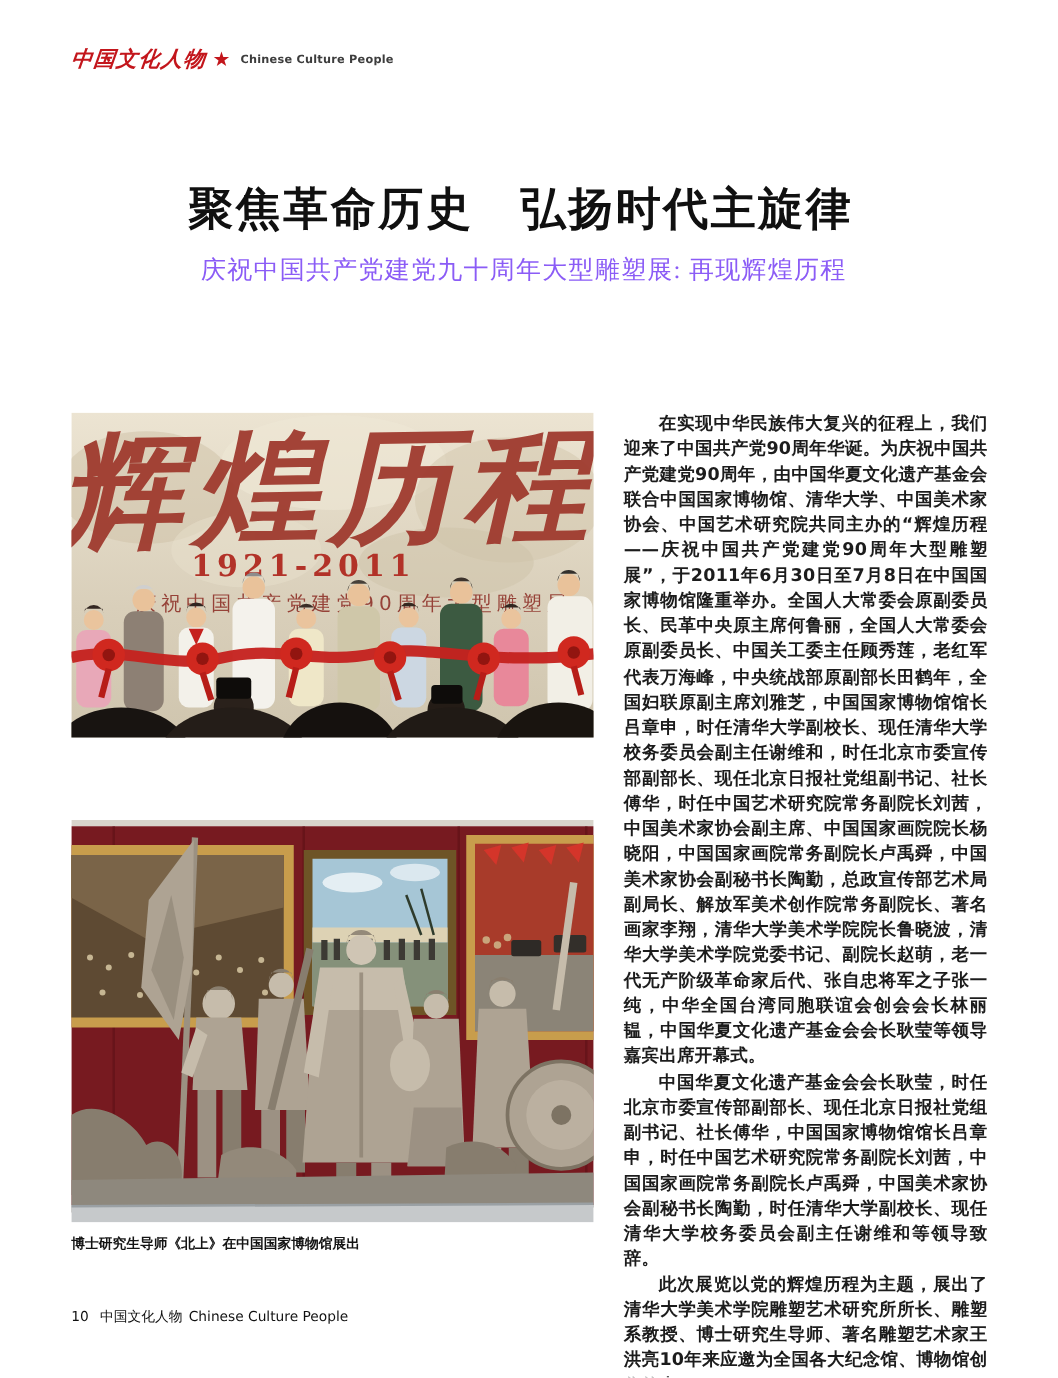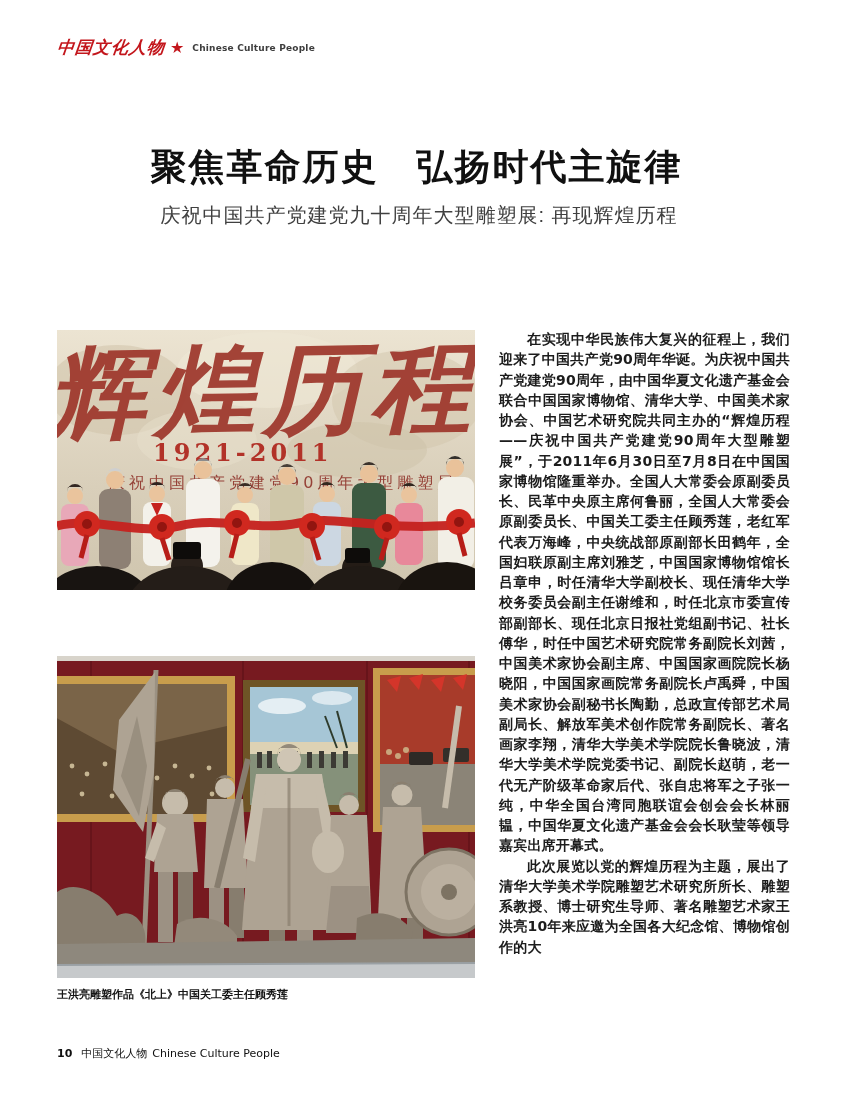--- a/index.html
+++ b/index.html
@@ -28,42 +28,42 @@
     position:absolute; left:0; right:24px; top:143px;
     text-align:center;
     font-family:Liberation Serif, serif;
     font-weight:bold; font-size:36px; letter-spacing:2px;
     color:#101010;
     padding-left:11px;
   }
   .subtitle {
     position:absolute; left:0; right:8px; top:202px;
     text-align:center;
-    font-family:Liberation Sans, sans-serif;
+    font-family:Liberation Serif, serif;
     font-size:20px; letter-spacing:1px;
-    color:#404040;
+    color:#8b5cf6;
   }
   
   .photo1 { position:absolute; left:57px; top:330px; width:418px; height:291px; overflow:hidden; }
   .photo2 { position:absolute; left:57px; top:656px; width:418px; height:322px; overflow:hidden; }
   .photo1 svg, .photo2 svg { display:block; }
   .caption { position:absolute; left:57px; width:418px; font-size:11px; font-weight:bold; line-height:16px; color:#141414; }
   .caption1 { top:597px; }
   .caption2 { top:987px; }
   
   .article {
     position:absolute; left:499px; top:329px; width:291px;
     font-size:14px; line-height:20.25px;
     text-align:justify; color:#1c1c1c;
     letter-spacing:0.2px;
   }
   .article p { margin:0; text-indent:2em;font-weight:bold; }
   
   .footer { position:absolute; left:57px; top:1046px; font-size:11px; color:#101010; display:flex; align-items:baseline; }
-  .footer .pnum { font-weight:bold; margin-right:9px; }
+  .footer .pnum { font-weight:normal; margin-right:9px; }
   .footer .fcn { margin-right:5px; }
 </style>
 </head>
 <body>
 
 <div class="page">
 
   <div class="mast">
     <span class="logo-cn">中国文化人物</span>
     <span class="logo-star">★</span>
@@ -310,24 +310,25 @@
         <path d="M0,236 C20,222 50,240 60,260 C75,250 92,268 88,290 L0,300 Z" fill="#877d6e"></path>
         <path d="M120,268 C140,256 168,262 180,280 L180,296 L116,298 Z" fill="#93897a"></path>
         <path d="M300,262 C320,252 345,258 356,276 L352,296 L298,298 Z" fill="#877d6e"></path>
       </g>
 
       <path d="M0,288 L418,282 L418,310 L0,314 Z" fill="#8e887d"></path>
       <rect x="0" y="308" width="418" height="14" fill="#c6c9cb"></rect>
       <line x1="0" y1="309" x2="418" y2="307" stroke="#9aa0a4" stroke-width="2"></line>
     </svg>
   </div>
-  <div class="caption caption2">王洪亮雕塑作品《北上》中国关工委主任顾秀莲</div>
+  <div class="caption caption2">博士研究生导师《北上》在中国国家博物馆展出</div>
 
   <div class="article">
     <p>在实现中华民族伟大复兴的征程上，我们迎来了中国共产党90周年华诞。为庆祝中国共产党建党90周年，由中国华夏文化遗产基金会联合中国国家博物馆、清华大学、中国美术家协会、中国艺术研究院共同主办的“辉煌历程——庆祝中国共产党建党90周年大型雕塑展”，于2011年6月30日至7月8日在中国国家博物馆隆重举办。全国人大常委会原副委员长、民革中央原主席何鲁丽，全国人大常委会原副委员长、中国关工委主任顾秀莲，老红军代表万海峰，中央统战部原副部长田鹤年，全国妇联原副主席刘雅芝，中国国家博物馆馆长吕章申，时任清华大学副校长、现任清华大学校务委员会副主任谢维和，时任北京市委宣传部副部长、现任北京日报社党组副书记、社长傅华，时任中国艺术研究院常务副院长刘茜，中国美术家协会副主席、中国国家画院院长杨晓阳，中国国家画院常务副院长卢禹舜，中国美术家协会副秘书长陶勤，总政宣传部艺术局副局长、解放军美术创作院常务副院长、著名画家李翔，清华大学美术学院院长鲁晓波，清华大学美术学院党委书记、副院长赵萌，老一代无产阶级革命家后代、张自忠将军之子张一纯，中华全国台湾同胞联谊会创会会长林丽韫，中国华夏文化遗产基金会会长耿莹等领导嘉宾出席开幕式。</p>
+    <p>中国华夏文化遗产基金会会长耿莹，时任北京市委宣传部副部长、现任北京日报社党组副书记、社长傅华，中国国家博物馆馆长吕章申，时任中国艺术研究院常务副院长刘茜，中国国家画院常务副院长卢禹舜，中国美术家协会副秘书长陶勤，时任清华大学副校长、现任清华大学校务委员会副主任谢维和等领导致辞。</p>
     <p>此次展览以党的辉煌历程为主题，展出了清华大学美术学院雕塑艺术研究所所长、雕塑系教授、博士研究生导师、著名雕塑艺术家王洪亮10年来应邀为全国各大纪念馆、博物馆创作的大</p>
   </div>
 
   <div class="footer">
     <span class="pnum">10</span>
     <span class="fcn">中国文化人物</span>
     <span class="fen">Chinese Culture People</span>
   </div>
 
 </div>

